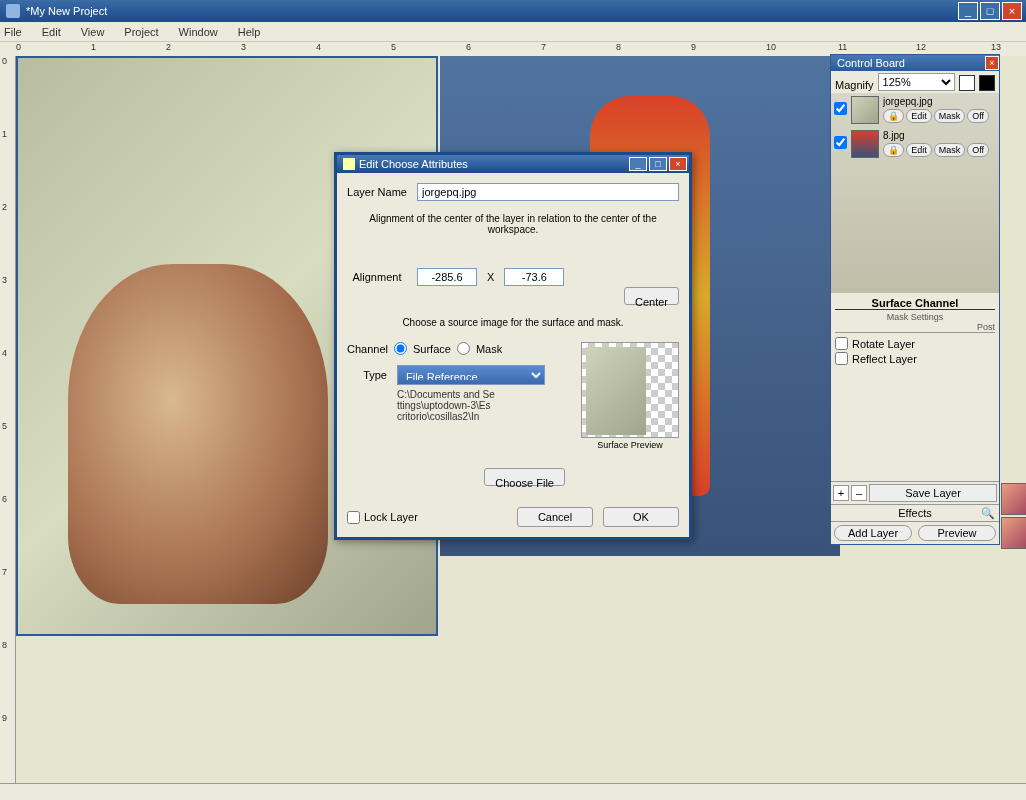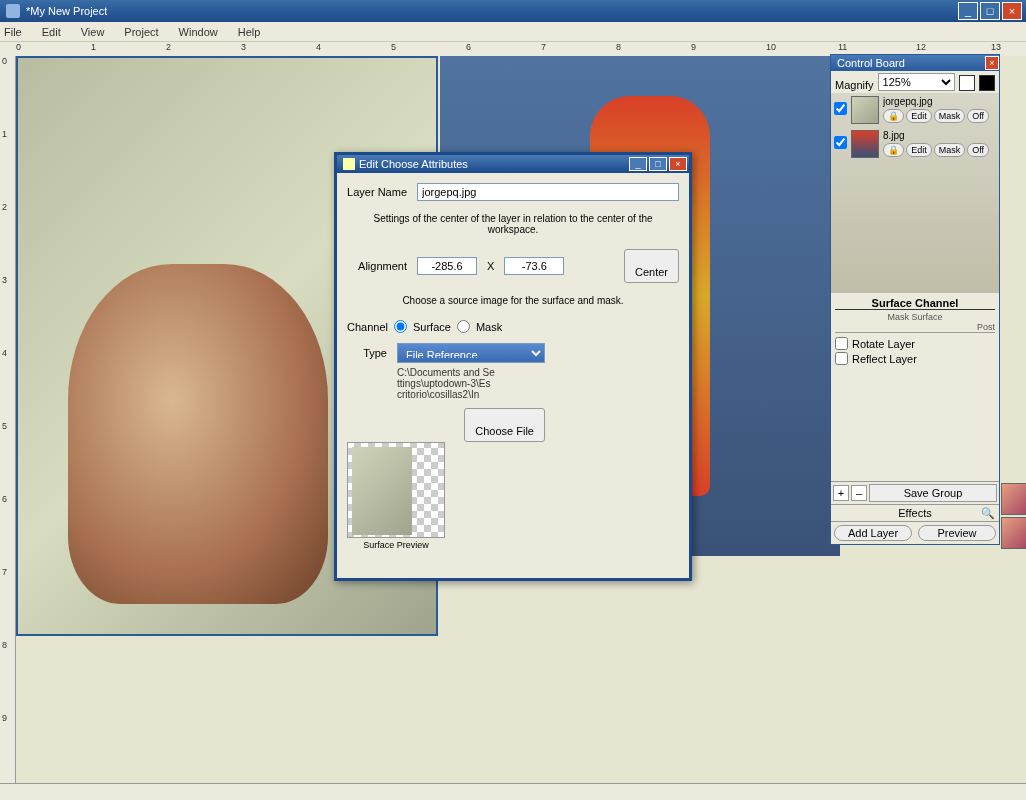--- a/index.html
+++ b/index.html
@@ -81,33 +81,33 @@
 .dialog { position: absolute; top: 152px; left: 334px; width: 358px; background: #eceadc; border: 3px solid #1a4a8a; box-shadow: 2px 2px 8px rgba(0,0,0,.4); }
 .dlg-title { height: 18px; background: linear-gradient(to bottom,#4a7ab5,#1a4a8a); display:flex; align-items:center; color:#fff; padding-left:6px; }
 .dlg-title .icon { width:12px;height:12px;background:#ffa;margin-right:4px; }
 .dlg-title .wbuttons { margin-left:auto; display:flex; gap:2px; padding-right:2px;}
 .dlg-title .wb { width:18px;height:14px;border:1px solid #fff;display:flex;align-items:center;justify-content:center;cursor:pointer;font-size:9px; }
 .dlg-title .min {background:#4a7ab5;}
 .dlg-title .max {background:#4a7ab5;}
 .dlg-title .close {background:#d04828;}
 .dlg-body { padding: 10px; }
 .field-row { display:flex; align-items:center; gap:10px; margin-bottom: 12px; }
-.field-row label { width: 60px; text-align:right; }
+.field-row label { width: 60px; text-align:center; }
 .txt { flex:1; height: 18px; border:1px solid #7a9ac0; padding: 0 4px; background:#fff; }
 .hint { text-align:center; font-size:10px; margin-bottom: 14px; }
 .num { width:60px; height:18px; border:1px solid #7a9ac0; text-align:center; background:#fff; }
-.btn-sm { height:18px; padding: 16px 10px; border:1px solid #999; background:#eee; border-radius:3px; cursor:pointer; }
+.btn-sm { height:18px; padding: 8px 10px; border:1px solid #999; background:#eee; border-radius:3px; cursor:pointer;margin-top:38px; }
 .radio-row { display:flex; align-items:center; gap:6px; margin-bottom:10px; }
 .sel { height:20px; border:1px solid #7a9ac0; background: linear-gradient(to bottom,#5a8ad0,#3a6ab0); color:#fff; padding: 4px 4px; width: 148px; }
 .path { font-size:10px; color:#333; max-width:148px; word-break:break-all; }
 .preview { width: 98px; height: 96px; border:1px solid #999; background: repeating-conic-gradient(#ccc 0% 25%, #fff 0% 50%) 50% / 14px 14px; position:relative; }
 .preview::after{content:"";position:absolute;left:4px;top:4px;width:60px;height:88px;background:linear-gradient(135deg,#cfd3ba,#a0a48c);}
 .prev-label { text-align:center; font-size:9px; margin-top:2px; }
 .check-row { display:flex; align-items:center; gap:4px; }
-.two-col { display:flex; gap:0; align-items:flex-start;flex-direction:column; }
+.two-col { display:flex; gap:16px; align-items:flex-start; }
 .two-col .left { flex:1; }
 </style>
 </head>
 <body>
 
 <div class="titlebar">
   <span class="icon"></span>
   <span>*My New Project</span>
   <div class="titlebar-buttons">
     <span class="wb min">_</span>
@@ -198,36 +198,36 @@
           <span class="mini">🔒</span>
           <span class="mini">Edit</span>
           <span class="mini">Mask</span>
           <span class="mini">Off</span>
         </div>
       </div>
     </div>
   </div>
   <div class="chan-tabs">
     <div class="chan-ti">Surface Channel</div>
-    <div class="chan-sub">Mask Surface</div>
+    <div class="chan-sub">Mask Settings</div>
     <div class="rp">Post</div>
     <div class="cbx">
         <input type="checkbox" style="">
         <span>Rotate Layer</span>
       </div>
     <div class="cbx">
         <input type="checkbox" style="">
         <span>Reflect Layer</span>
       </div>
     <div style="height:110px"></div>
   </div>
   <div class="cb-bottom">
     <span class="sq">+</span>
     <span class="sq">–</span>
-    <button>Save Group</button>
+    <button>Save Layer</button>
   </div>
   <div class="fx-head">
     <span>Effects</span>
     <span class="mag">🔍</span>
   </div>
   <div class="fx-btns">
     <button>Add Layer</button>
     <button>Preview</button>
   </div>
   <div class="fx-thumbs">
@@ -244,21 +244,21 @@
       <span class="wb min">_</span>
       <span class="wb max">□</span>
       <span class="wb close">×</span>
     </div>
   </div>
   <div class="dlg-body">
     <div class="field-row">
       <label>Layer Name</label>
       <input class="txt" value="jorgepq.jpg" style="">
     </div>
-    <div class="hint">Settings of the center of the layer in relation to the center of the workspace.</div>
+    <div class="hint">Alignment of the center of the layer in relation to the center of the workspace.</div>
     <div class="field-row">
       <label>Alignment</label>
       <input class="num" value="-285.6" style="">
       <span>X</span>
       <input class="num" value="-73.6" style="">
       <span style="flex:1"></span>
       <button class="btn-sm">Center</button>
     </div>
     <div class="hint">Choose a source image for the surface and mask.</div>
     <div class="two-col">
@@ -276,14 +276,23 @@
         </div>
         <div style="padding-left:50px;margin-bottom:8px;" class="path">C:\Documents and Settings\uptodown-3\Escritorio\cosillas2\In</div>
         <div style="text-align:right;"><button class="btn-sm">Choose File</button></div>
       </div>
       <div>
         <div class="preview"></div>
         <div class="prev-label">Surface Preview</div>
       </div>
     </div>
     <div style="height:18px"></div>
+    <div style="display:flex;align-items:center;">
+      <div class="check-row">
+        <input type="checkbox" style="">
+        <span>Lock Layer</span>
+      </div>
+      <div style="flex:1"></div>
+      <button style="width:76px;height:20px;border:1px solid #999;background:#eee;border-radius:3px;margin-right:10px;">Cancel</button>
+      <button style="width:76px;height:20px;border:1px solid #999;background:#eee;border-radius:3px;">OK</button>
+    </div>
   </div>
 </div>
 
 </body></html>

